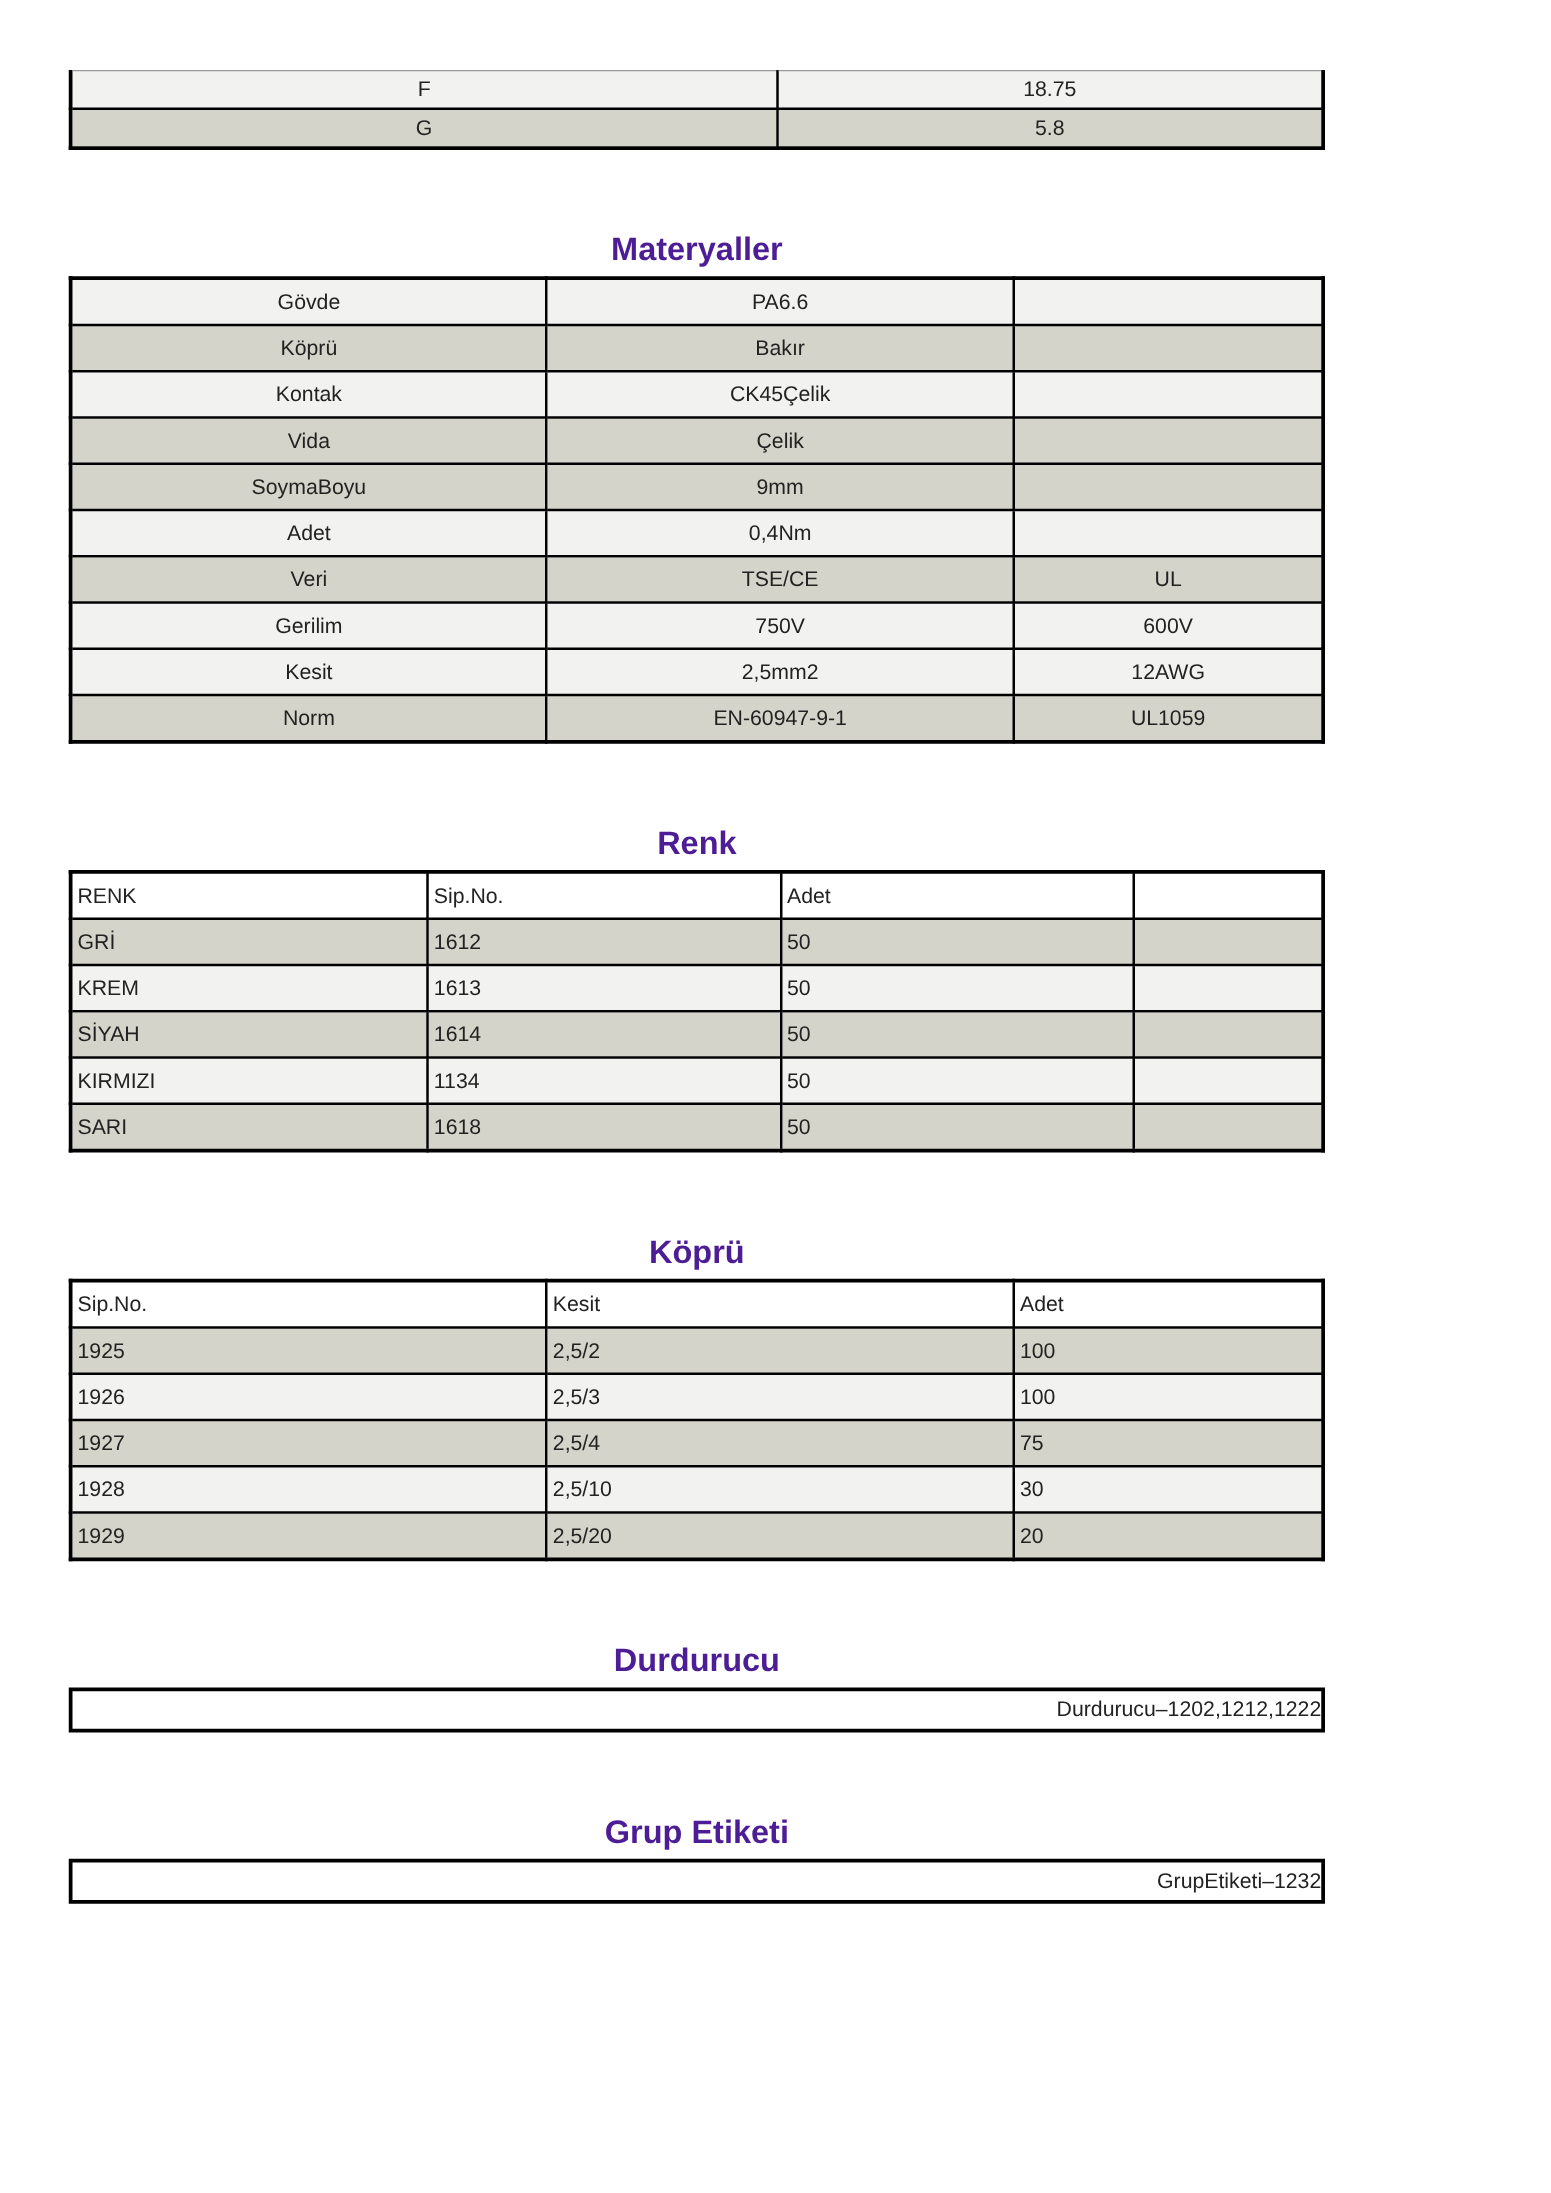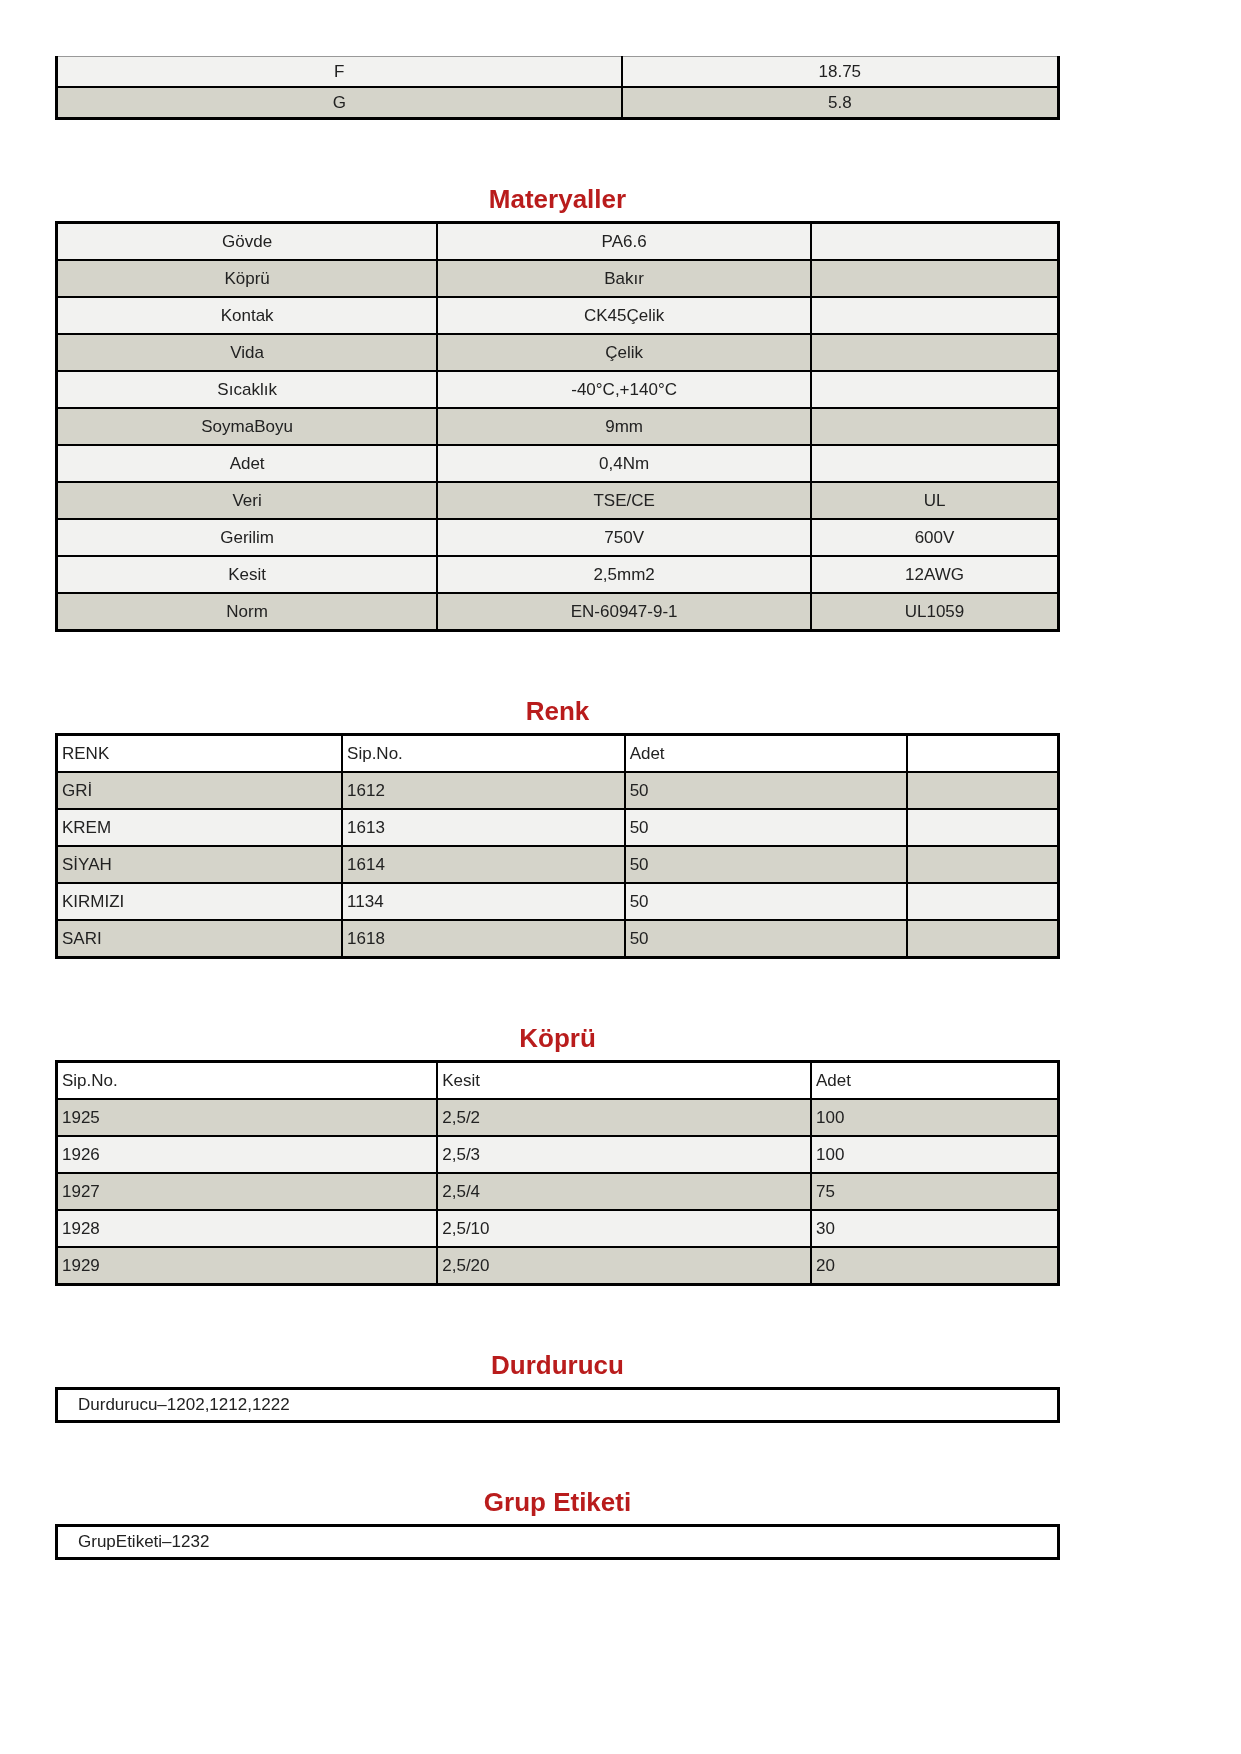--- a/index.html
+++ b/index.html
@@ -12,21 +12,21 @@
     color: #222222;
     overflow: hidden;
   }
   .content {
     margin-left: 55px;
     width: 1005px;
   }
   .sec-title {
     font-size: 26px;
     font-weight: bold;
-    color: #b91c1c;
+    color: #4c1d95;
     text-align: center;
     line-height: 31px;
     margin: 64px 0 6px 0;
   }
   table.tbl {
     border-collapse: collapse;
     width: 100%;
     table-layout: fixed;
     font-size: 17px;
     border: 3px solid #000000;
@@ -48,20 +48,21 @@
   table.toptbl tr:first-child td { border-top: 1px solid #999999; }
   .wide-box {
     border: 3px solid #000000;
     background: #ffffff;
     height: 30px;
     line-height: 30px;
     font-size: 17px;
     padding-left: 20px;
     white-space: nowrap;
     overflow: hidden;
+    text-align: right;
   }
 </style>
 </head>
 <body>
 
 <div class="content">
 
   <table class="tbl center toptbl">
     <colgroup>
         <col style="width:56.4%">
@@ -98,25 +99,20 @@
         <td></td>
       </tr>
       <tr class="r-light">
         <td>Kontak</td>
         <td>CK45Çelik</td>
         <td></td>
       </tr>
       <tr class="r-shade">
         <td>Vida</td>
         <td>Çelik</td>
-        <td></td>
-      </tr>
-      <tr class="r-light">
-        <td>Sıcaklık</td>
-        <td>-40°C,+140°C</td>
         <td></td>
       </tr>
       <tr class="r-shade">
         <td>SoymaBoyu</td>
         <td>9mm</td>
         <td></td>
       </tr>
       <tr class="r-light">
         <td>Adet</td>
         <td>0,4Nm</td>

